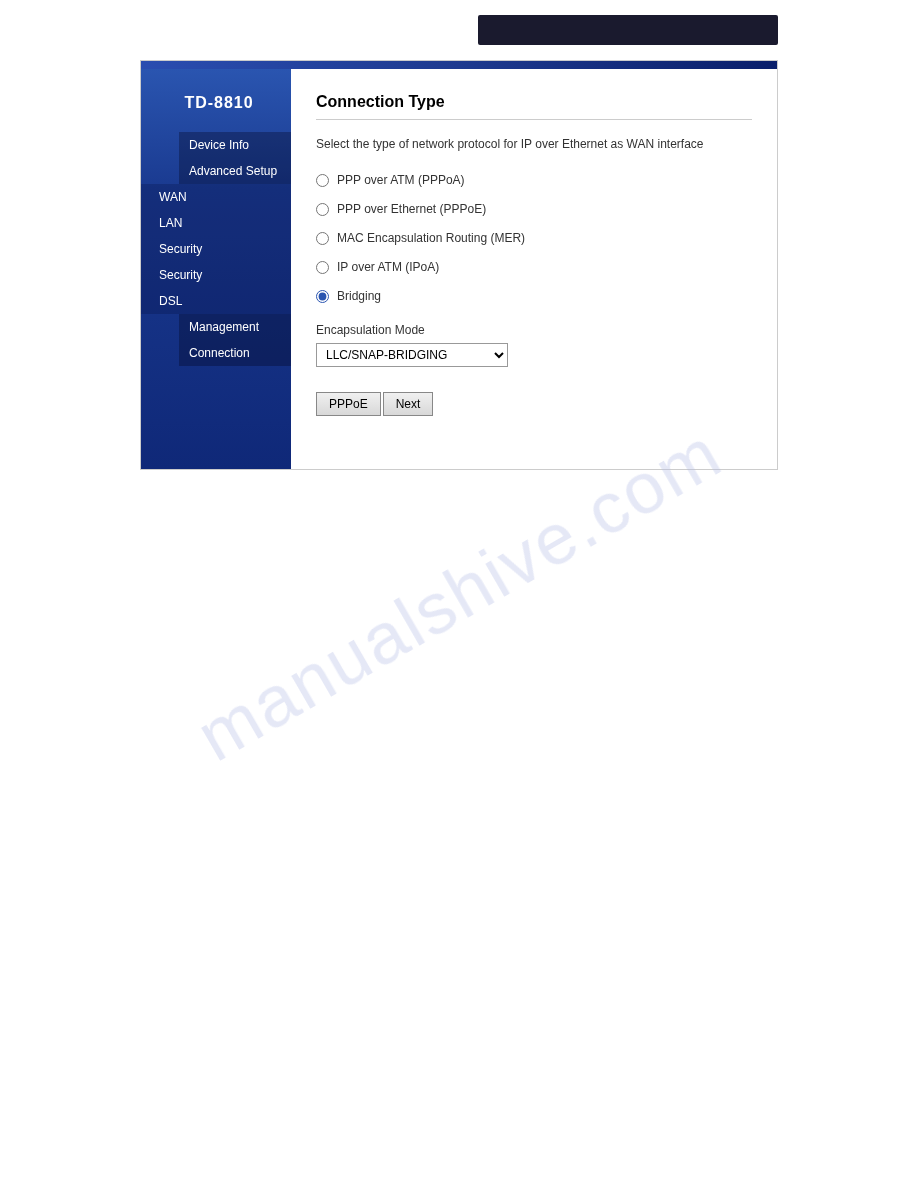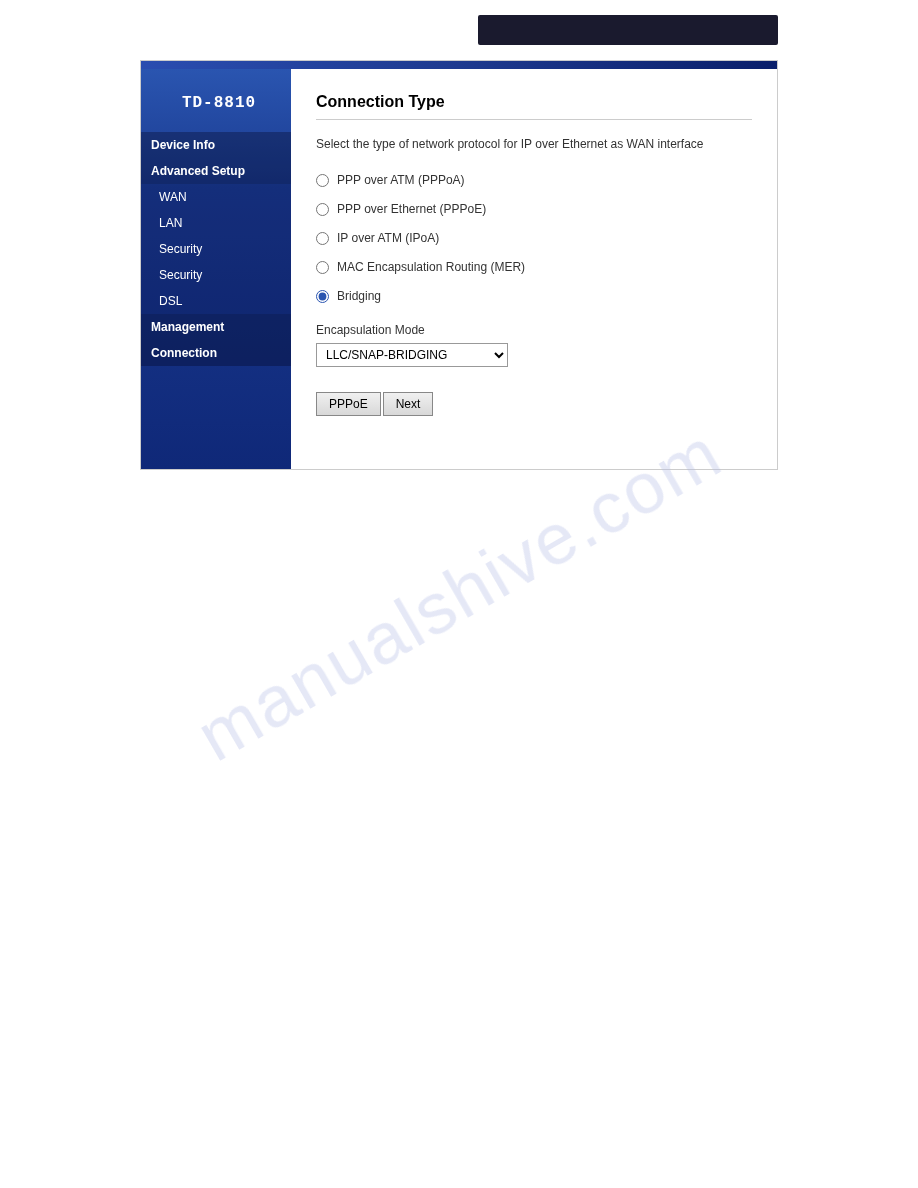--- a/index.html
+++ b/index.html
@@ -49,21 +49,21 @@
       padding-top: 10px;
     }
 
     .sidebar-logo {
       text-align: center;
       color: #ffffff;
       font-size: 18px;
       font-weight: bold;
       padding: 15px 10px 20px 16px;
       letter-spacing: 1px;
-      font-family: Liberation Mono, monospace;
+      font-family: Liberation Sans, sans-serif;
     }
 
     .sidebar-logo .model {
       font-size: 16px;
       font-weight: bold;
     }
 
     .sidebar-nav-item {
       display: block;
       padding: 6px 10px;
@@ -72,22 +72,23 @@
       cursor: pointer;
       text-decoration: none;
     }
 
     .sidebar-nav-item.active {
       background: #3a6fd8;
     }
 
     .sidebar-nav-item.category {
       background: rgba(0,0,20,0.3);
-      font-weight: bold;
+      font-weight: normal;
       color: #ffffff;
+      margin-left: 38px;
     }
 
     .sidebar-nav-item.sub-item {
       padding-left: 18px;
       background: rgba(0,0,40,0.2);
     }
 
     
     .main-content {
       flex: 1;
@@ -231,26 +232,26 @@
 
       <div class="radio-option">
         <input type="radio" id="pppoa" name="conntype" style="">
         <label for="pppoa">PPP over ATM (PPPoA)</label>
       </div>
       <div class="radio-option">
         <input type="radio" id="pppoe" name="conntype" style="">
         <label for="pppoe">PPP over Ethernet (PPPoE)</label>
       </div>
       <div class="radio-option">
+        <input type="radio" id="mer" name="conntype" style="">
+        <label for="mer">MAC Encapsulation Routing (MER)</label>
+      </div>
+      <div class="radio-option">
         <input type="radio" id="ipoatm" name="conntype" style="">
         <label for="ipoatm">IP over ATM (IPoA)</label>
-      </div>
-      <div class="radio-option">
-        <input type="radio" id="mer" name="conntype" style="">
-        <label for="mer">MAC Encapsulation Routing (MER)</label>
       </div>
       <div class="radio-option">
         <input type="radio" id="bridging" name="conntype" checked="" style="">
         <label for="bridging">Bridging</label>
       </div>
 
       <div class="encap-section">
         <div class="encap-label">Encapsulation Mode</div>
         <select class="encap-select">
           <option>LLC/SNAP-BRIDGING</option>

